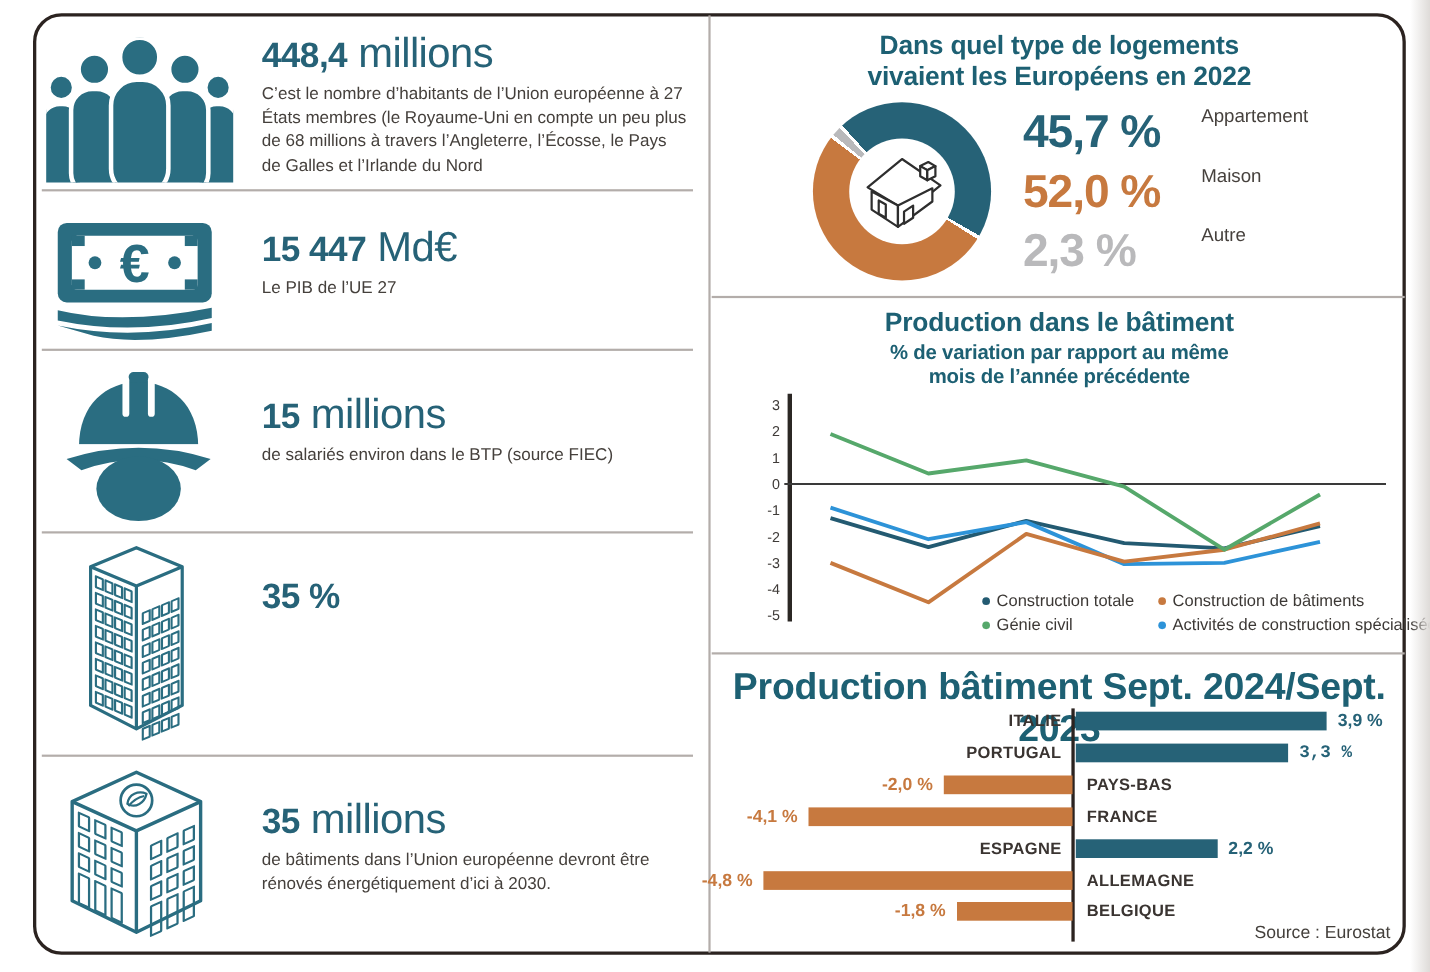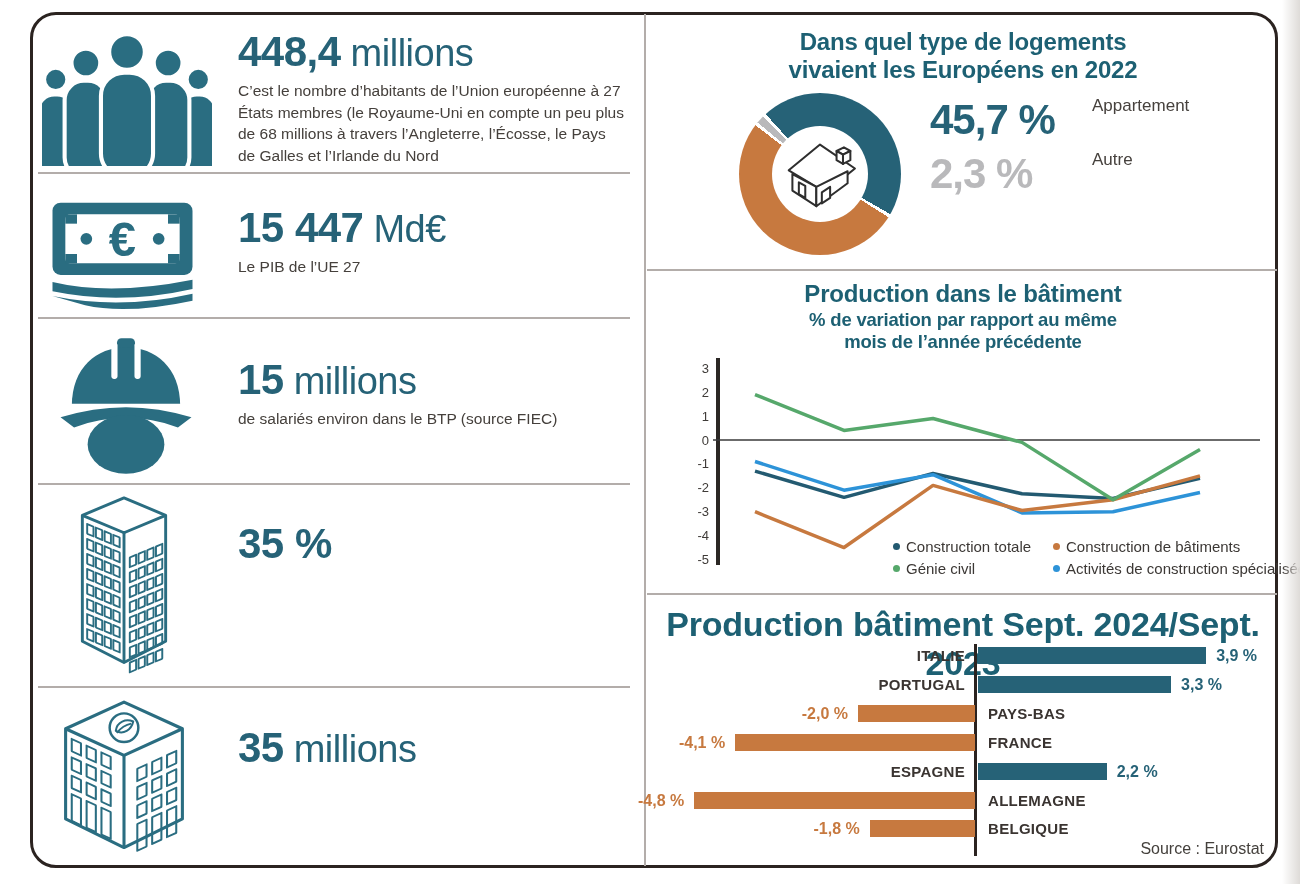--- a/index.html
+++ b/index.html
@@ -13,21 +13,21 @@
   .divider-v { position:absolute; left:644px; top:14px; width:2px; height:852px; background:#b3adaa; }
   .divider-h { position:absolute; height:2px; background:#b3adaa; }
   .divider-h.left  { left:38px;  width:592px; }
   .divider-h.right { left:647px; width:630px; }
 
   
   .stat { position:absolute; left:38px; width:600px; }
   .stat-icon { position:absolute; }
   .stat-text { position:absolute; left:200px; width:400px; }
   .stat-number { color:#266277; letter-spacing:-0.5px; white-space:nowrap; }
-  .stat-number .big  { font-size:42px; font-weight:bold; }
+  .stat-number .big  { font-size:32px; font-weight:bold; }
   .stat-number .unit { font-size:38px; font-weight:400; margin-left:10px; }
   .stat-desc { font-size:15.5px; line-height:1.4; color:#45403c; margin-top:4px; }
 
   
   .r-title { position:absolute; left:648px; width:630px; text-align:center;
              color:#1d6073; font-weight:bold; letter-spacing:-0.2px; }
 
   
   .donut { position:absolute; left:739px; top:93px; width:162px; height:162px; border-radius:50%; }
   .donut-hole { position:absolute; left:772px; top:126px; width:96px; height:96px;
@@ -246,20 +246,21 @@
           <rect x="14.5" y="36" width="9" height="12"></rect>
           <rect x="29" y="36" width="9" height="12"></rect>
           <rect x="0" y="54" width="9" height="26"></rect>
           <rect x="14.5" y="54" width="9" height="26"></rect>
           <rect x="29" y="54" width="9" height="26"></rect>
         </g>
     </svg>
   </div>
   <div class="stat-text" style="top:28px">
     <div class="stat-number"><span class="big">35</span><span class="unit">millions</span></div>
+    <p class="stat-desc" style="width:388px">de bâtiments dans l’Union européenne devront être rénovés énergétiquement d’ici à 2030.</p>
   </div>
 </section>
 
 <div class="r-title" style="top:28px;font-size:24px;line-height:28px">
   <div style="width:370px;margin:0 auto">Dans quel type de logements vivaient les Européens en 2022</div>
 </div>
 <div class="donut" id="donut" style="background: conic-gradient(from -43.5deg, rgb(255, 255, 255) 0%, rgb(255, 255, 255) 0.35%, rgb(38, 98, 119) 0.35%, rgb(38, 98, 119) 45.35%, rgb(255, 255, 255) 45.35%, rgb(255, 255, 255) 45.7%, rgb(255, 255, 255) 45.7%, rgb(255, 255, 255) 46.05%, rgb(199, 121, 63) 46.05%, rgb(199, 121, 63) 97.35%, rgb(255, 255, 255) 97.35%, rgb(255, 255, 255) 97.7%, rgb(255, 255, 255) 97.7%, rgb(255, 255, 255) 98.05%, rgb(185, 185, 187) 98.05%, rgb(185, 185, 187) 99.65%, rgb(255, 255, 255) 99.65%, rgb(255, 255, 255) 100%);"></div>
 <div class="donut-hole">
   <svg width="92" height="92" viewBox="0 0 100 100" fill="#fff" stroke="#2e2e2e" stroke-width="2.2" stroke-linejoin="round">
     <path d="M16 46 L50 18 L88 44 L56 70 Z"></path>
@@ -269,20 +270,24 @@
     <path d="M20 50 L20 68 L46 85 L46 64 Z"></path>
     <path d="M46 64 L46 85 L80 60 L80 47 Z"></path>
     <path d="M27 59 L27 72 L34 76 L34 63 Z"></path>
     <path d="M52 70 L52 82 L61 76 L61 64 Z"></path>
   </svg>
 </div>
 <div class="donut-legend">
   <div class="donut-row">
     <span class="donut-val" id="dval0" style="color: rgb(38, 98, 119);">45,7 %</span>
     <span class="donut-lab">Appartement</span>
+  </div>
+  <div class="donut-row">
+    <span class="donut-val" id="dval1" style="color: rgb(199, 121, 63);">52,0 %</span>
+    <span class="donut-lab">Maison</span>
   </div>
   <div class="donut-row">
     <span class="donut-val" id="dval2" style="color: rgb(185, 185, 187);">2,3 %</span>
     <span class="donut-lab">Autre</span>
   </div>
 </div>
 
 <div class="r-title" style="top:280px;font-size:24px">
   <div>Production dans le bâtiment</div>
 </div>
@@ -331,21 +336,21 @@
 <div class="bar-chart" id="barChart">
   <div class="bar-axis"></div>
 <div class="bar-row" style="top: 3px;">
       <div class="bar" style="width: 228.15px; background: rgb(38, 98, 119); left: 323px;"></div>
       <span class="bar-name" style="right: 312px;">ITALIE</span>
       <span class="bar-val" style="color: rgb(38, 98, 119); left: 561.15px;">3,9 %</span>
     </div>
     <div class="bar-row" style="top: 31.9px;">
       <div class="bar" style="width: 193.05px; background: rgb(38, 98, 119); left: 323px;"></div>
       <span class="bar-name" style="right: 312px;">PORTUGAL</span>
-      <span class="bar-val" style="color: rgb(38, 98, 119); left: 526.05px;">3,3 %</span>
+      <span class="bar-val" style="color: rgb(38, 98, 119); left: 526.05px; font-family: Liberation Mono, monospace;">3,3 %</span>
     </div>
     <div class="bar-row" style="top: 60.8px;">
       <div class="bar" style="width: 117px; background: rgb(199, 121, 63); left: 203px;"></div>
       <span class="bar-name" style="left: 333px;">PAYS-BAS</span>
       <span class="bar-val" style="color: rgb(199, 121, 63); right: 429px;">-2,0 %</span>
     </div>
     <div class="bar-row" style="top: 89.7px;">
       <div class="bar" style="width: 239.85px; background: rgb(199, 121, 63); left: 80.15px;"></div>
       <span class="bar-name" style="left: 333px;">FRANCE</span>
       <span class="bar-val" style="color: rgb(199, 121, 63); right: 551.85px;">-4,1 %</span>

